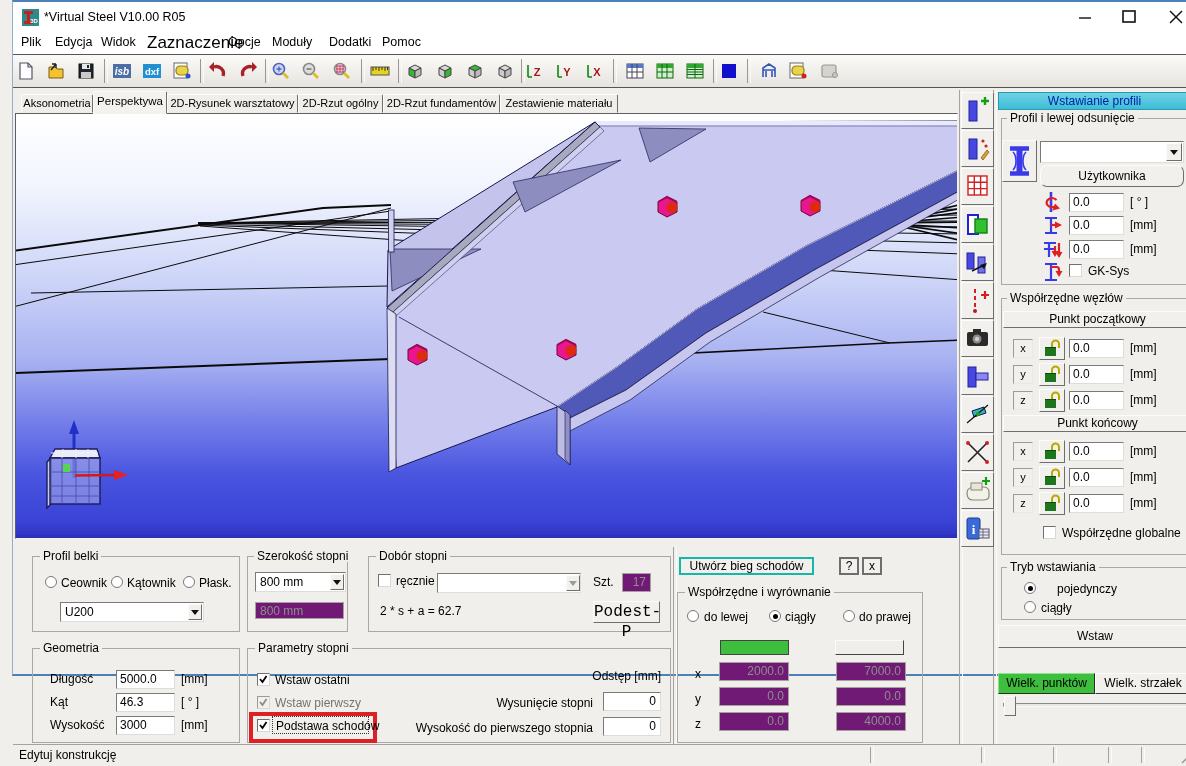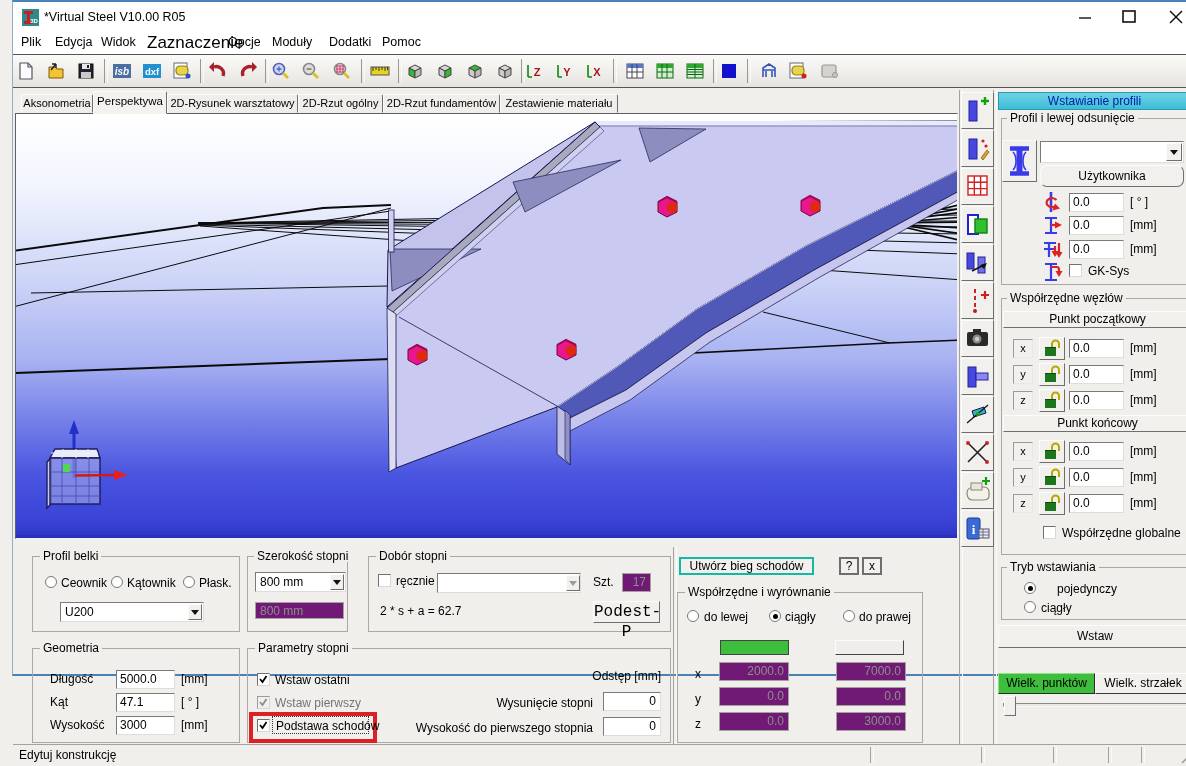--- a/index.html
+++ b/index.html
@@ -581,21 +581,21 @@
 <div class="dfld" style="left:609px;top:571px;width:29px;height:19px;line-height:17px;">17</div>
 <div class="lbl" style="left:367px;top:603px;">2 * s + a = 62.7</div>
 <div class="btn" style="left:580px;top:599px;width:67px;height:22px;font-size:16px;line-height:20px;font-family:Liberation Mono, monospace;">Podest-P</div>
 
 <div class="gb" style="left:19px;top:646px;width:208px;height:95px;"></div>
 <div class="gl" style="left:27px;top:640px;">Geometria</div>
 <div class="lbl" style="left:37px;top:671px;">Długość</div>
 <div class="fld" style="left:103px;top:668px;width:59px;height:19px;">5000.0</div>
 <div class="lbl" style="left:168px;top:671px;">[mm]</div>
 <div class="lbl" style="left:37px;top:694px;">Kąt</div>
-<div class="fld" style="left:103px;top:691px;width:59px;height:19px;">47.1</div>
+<div class="fld" style="left:103px;top:691px;width:59px;height:19px;">46.3</div>
 <div class="lbl" style="left:168px;top:694px;">[ ° ]</div>
 <div class="lbl" style="left:37px;top:717px;">Wysokość</div>
 <div class="fld" style="left:103px;top:714px;width:59px;height:19px;">3000</div>
 <div class="lbl" style="left:168px;top:717px;">[mm]</div>
 
 <div class="gb" style="left:234px;top:646px;width:424px;height:95px;"></div>
 <div class="gl" style="left:242px;top:640px;">Parametry stopni</div>
 <div class="cb" style="left:244px;top:671px;">
         <svg width="11" height="11">
           <path d="M2 5 l2.5 3 4 -6" fill="none" stroke="#000" stroke-width="1.8"></path>
@@ -638,21 +638,21 @@
 <div class="abs" style="left:707px;top:638px;width:69px;height:15px;background:#3DBE3D;border:1px solid #444;box-sizing:border-box;"></div>
 <div class="abs" style="left:822px;top:638px;width:69px;height:15px;background:#EFEEEA;border:1px solid #444;box-sizing:border-box;border-top-color:#FBFBF9;border-left-color:#FBFBF9;"></div>
 <div class="lbl" style="left:682px;top:666px;">x</div>
 <div class="dfld" style="left:706px;top:660px;width:70px;height:19px;line-height:17px;">2000.0</div>
 <div class="dfld" style="left:823px;top:660px;width:70px;height:19px;line-height:17px;">7000.0</div>
 <div class="lbl" style="left:682px;top:691px;">y</div>
 <div class="dfld" style="left:706px;top:685px;width:70px;height:19px;line-height:17px;">0.0</div>
 <div class="dfld" style="left:823px;top:685px;width:70px;height:19px;line-height:17px;">0.0</div>
 <div class="lbl" style="left:682px;top:716px;">z</div>
 <div class="dfld" style="left:706px;top:710px;width:70px;height:19px;line-height:17px;">0.0</div>
-<div class="dfld" style="left:823px;top:710px;width:70px;height:19px;line-height:17px;">3000.0</div>
+<div class="dfld" style="left:823px;top:710px;width:70px;height:19px;line-height:17px;">4000.0</div>
 </div>
 
 <div class="abs" style="left:0;top:742px;width:1183px;height:21px;background:#F0EFEB;border-top:1px solid #A5A29E;box-sizing:border-box;"></div>
 <div class="lbl" style="left:6px;top:747px;">Edytuj konstrukcję</div>
 <div class="abs" style="left:857px;top:745px;width:2px;height:16px;border-left:1px solid #A5A29E;border-right:1px solid #FBFBF9;"></div>
 <div class="abs" style="left:968px;top:745px;width:2px;height:16px;border-left:1px solid #A5A29E;border-right:1px solid #FBFBF9;"></div>
 <div class="abs" style="left:1040px;top:745px;width:2px;height:16px;border-left:1px solid #A5A29E;border-right:1px solid #FBFBF9;"></div>
 <div class="abs" style="left:1095px;top:745px;width:2px;height:16px;border-left:1px solid #A5A29E;border-right:1px solid #FBFBF9;"></div>
 <div class="abs" style="left:1128px;top:745px;width:2px;height:16px;border-left:1px solid #A5A29E;border-right:1px solid #FBFBF9;"></div>
 <svg class="abs" style="left:1168px;top:748px;" width="14" height="14">

